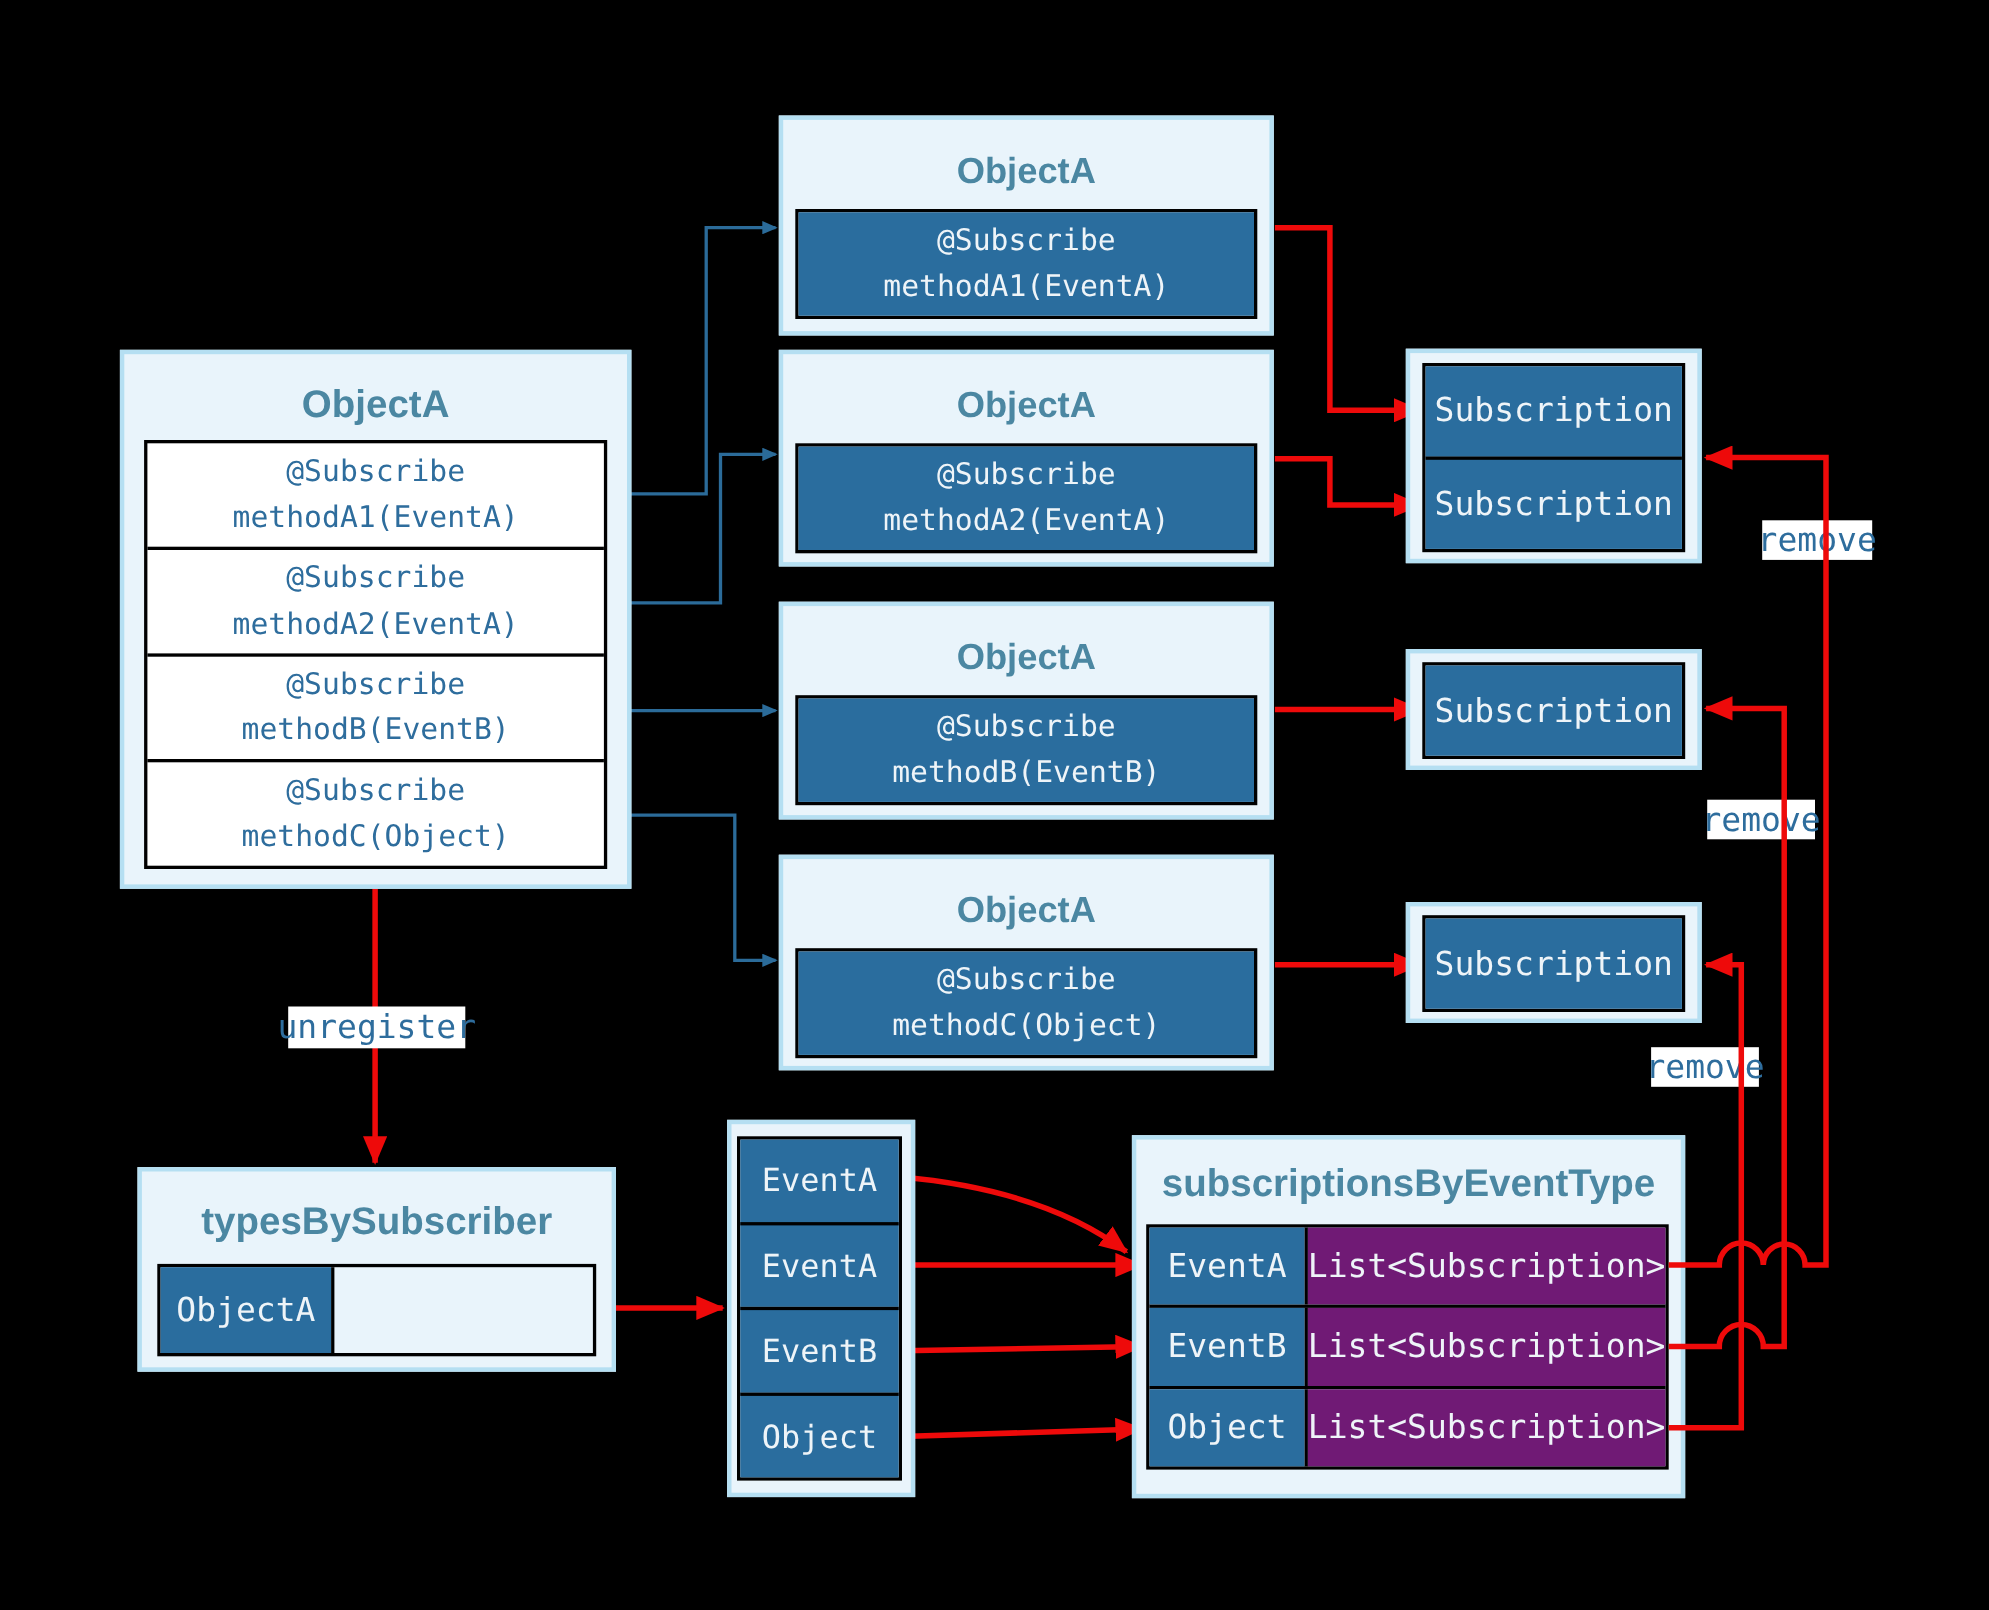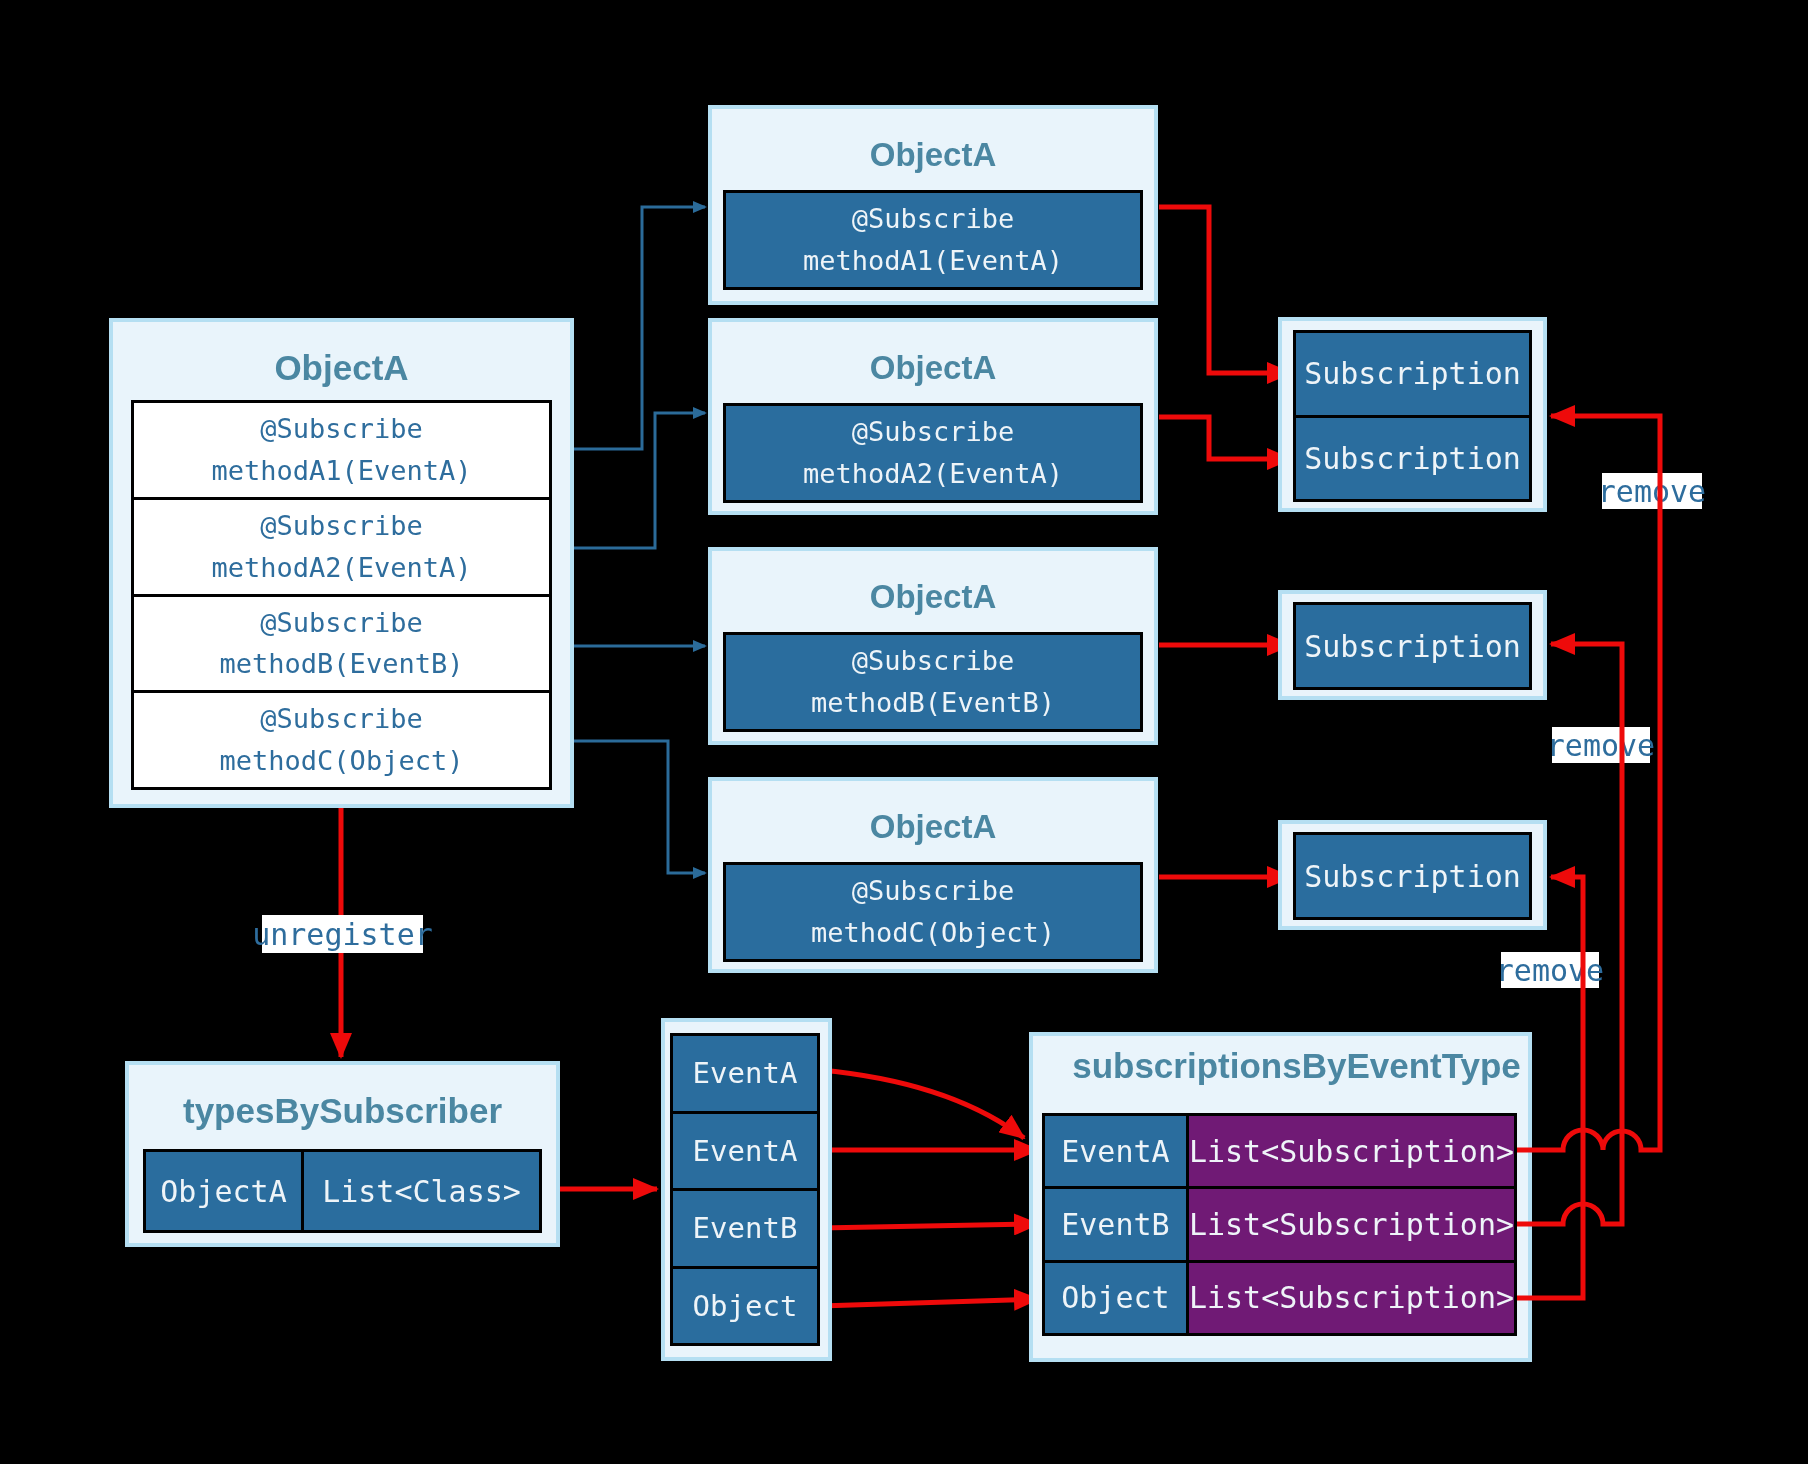--- a/index.html
+++ b/index.html
@@ -146,33 +146,32 @@
   <div class="darkstack" style="left:1293px;top:832px;width:239px;height:88px;">
     <div class="darkcell" style="font-size:30px;">Subscription</div>
   </div>
 
   <div class="lightbox" style="left:125px;top:1061px;width:435px;height:186px;">
     <div class="box-title t35" style="top:26px;">typesBySubscriber</div>
   </div>
   <div class="kvrow" style="left:143px;top:1149px;width:399px;height:84px;z-index:1;">
     <div class="kvcell" style="width:155px;">ObjectA</div>
     <div class="kvdiv"></div>
-    <div class="kvcell" style="flex:1;">List&lt;Class&gt;</div>
   </div>
 
   <div class="lightbox" style="left:661px;top:1018px;width:171px;height:343px;"></div>
   <div class="darkstack" style="left:670px;top:1033px;width:150px;height:313px;">
     <div class="evcell">EventA</div>
     <div class="evcell">EventA</div>
     <div class="evcell">EventB</div>
     <div class="evcell">Object</div>
   </div>
 
   <div class="lightbox" style="left:1029px;top:1032px;width:503px;height:330px;">
-    <div class="box-title t35" style="top:10px;margin-left:16px;">subscriptionsByEventType</div>
+    <div class="box-title t35" style="top:20px;">subscriptionsByEventType</div>
   </div>
   <div class="sbet-rows" style="left:1042px;top:1113px;width:475px;height:223px;z-index:1;">
     <div class="sbet-row">
       <div class="sbet-k">EventA</div>
       <div class="vdiv"></div>
       <div class="sbet-v">List&lt;Subscription&gt;</div>
     </div>
     <div class="sbet-row">
       <div class="sbet-k">EventB</div>
       <div class="vdiv"></div>

